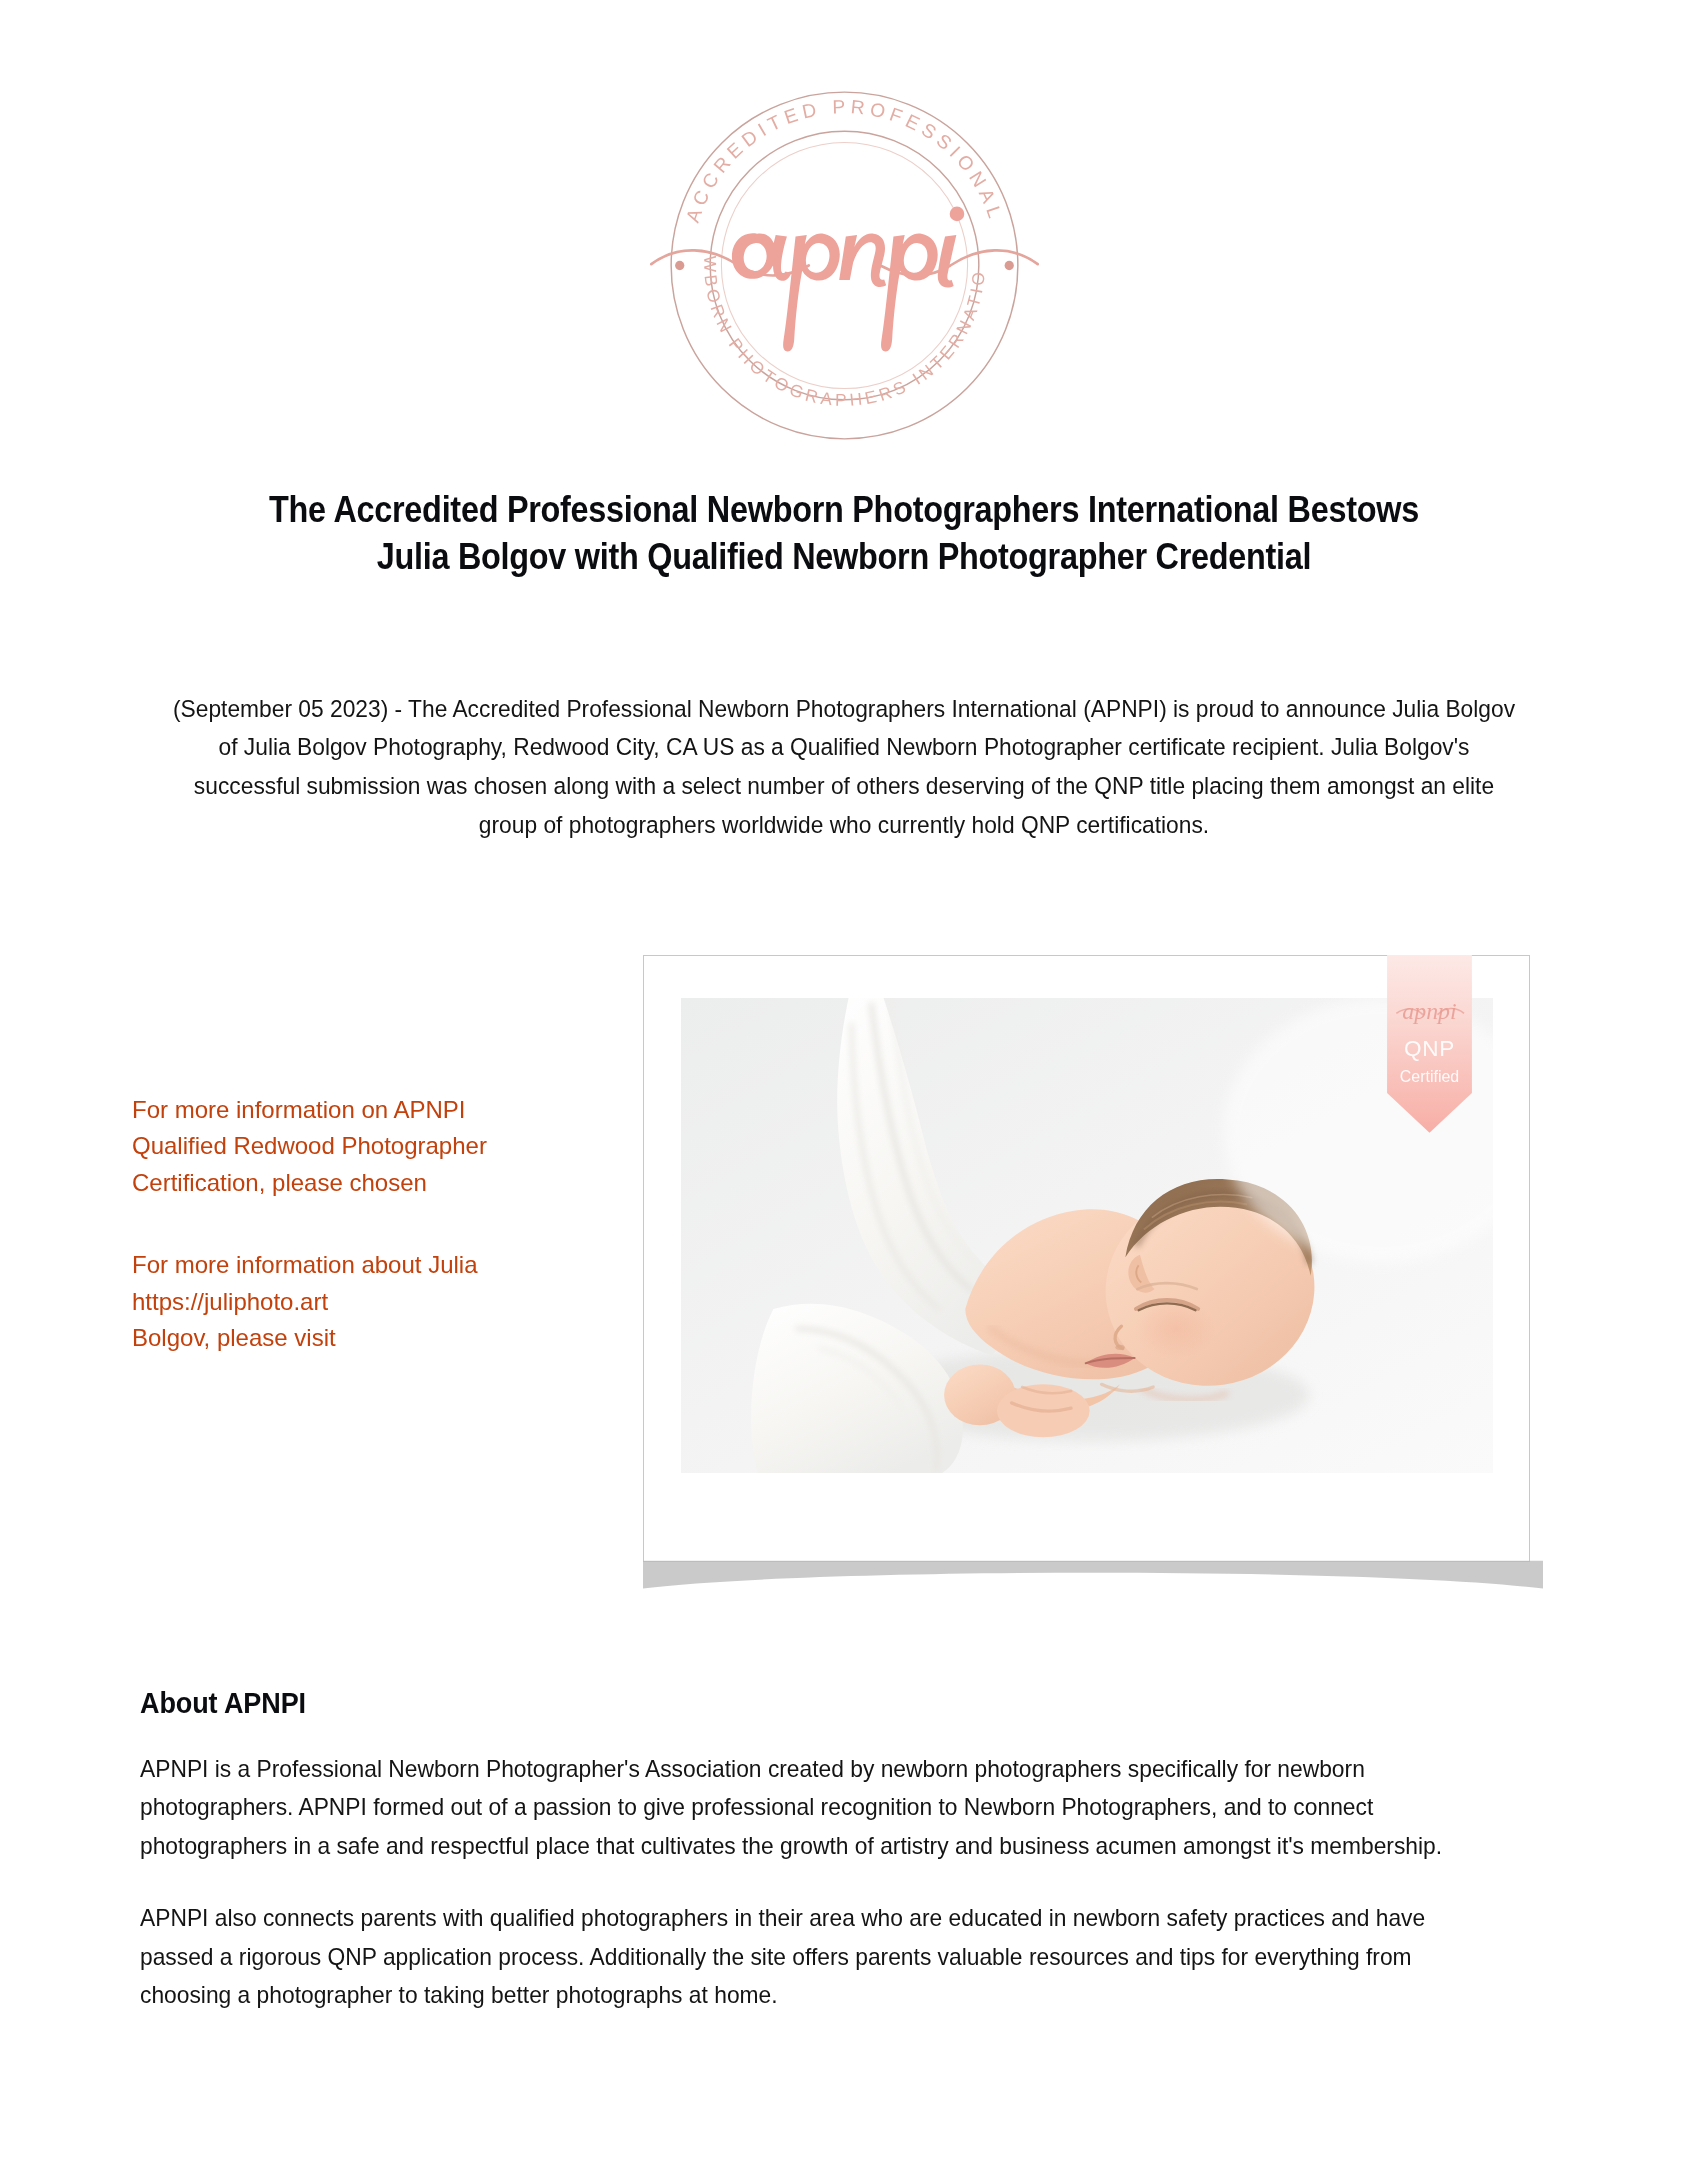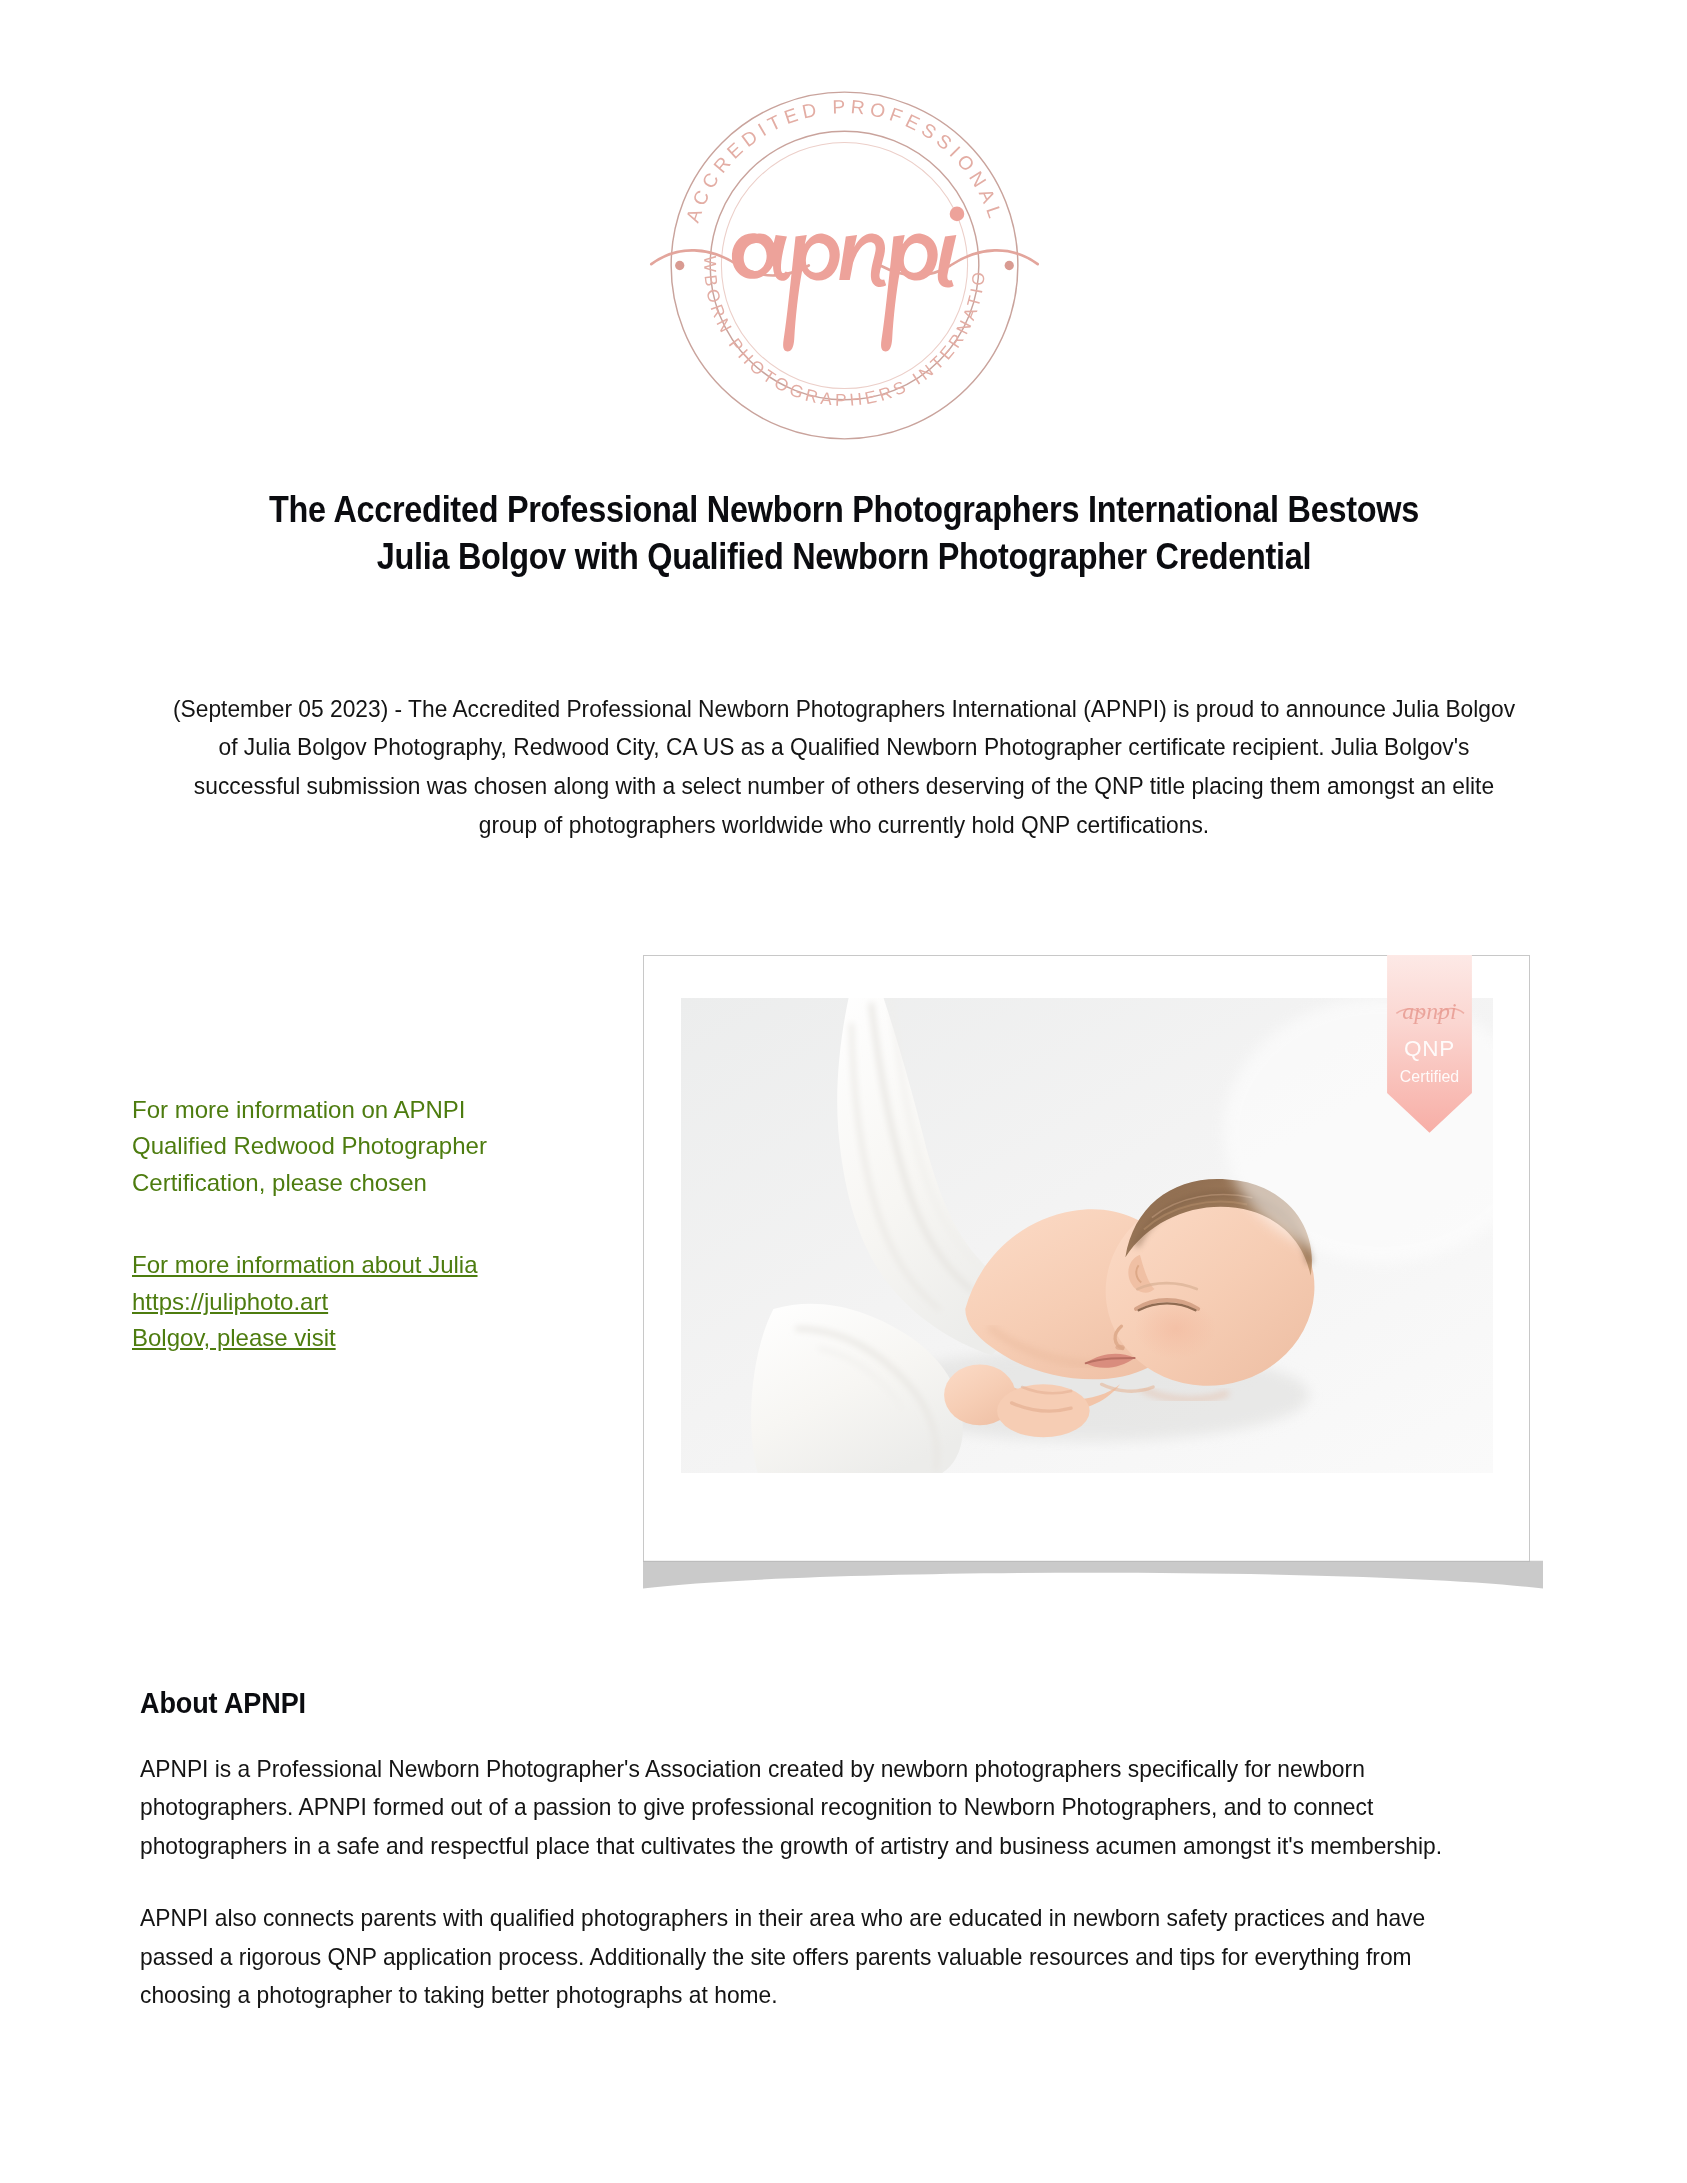--- a/index.html
+++ b/index.html
@@ -67,24 +67,24 @@
   }
 
   
   .info-col {
     position: absolute;
     left: 132px;
     top: 1092px;
     width: 463px;
     font-size: 24px;
     line-height: 1.52;
-    color: #4d7c0f;
+    color: #c2410c;
   }
   .info-block { margin: 0 0 46px 0; }
-  .info-block:last-child { margin-bottom: 0; text-decoration: underline; }
+  .info-block:last-child { margin-bottom: 0; }
   .info-line { display: block; white-space: nowrap; }
 
   
   .photo-frame {
     position: absolute;
     left: 643px;
     top: 955px;
     width: 887px;
     height: 607px;
     background: #ffffff;

